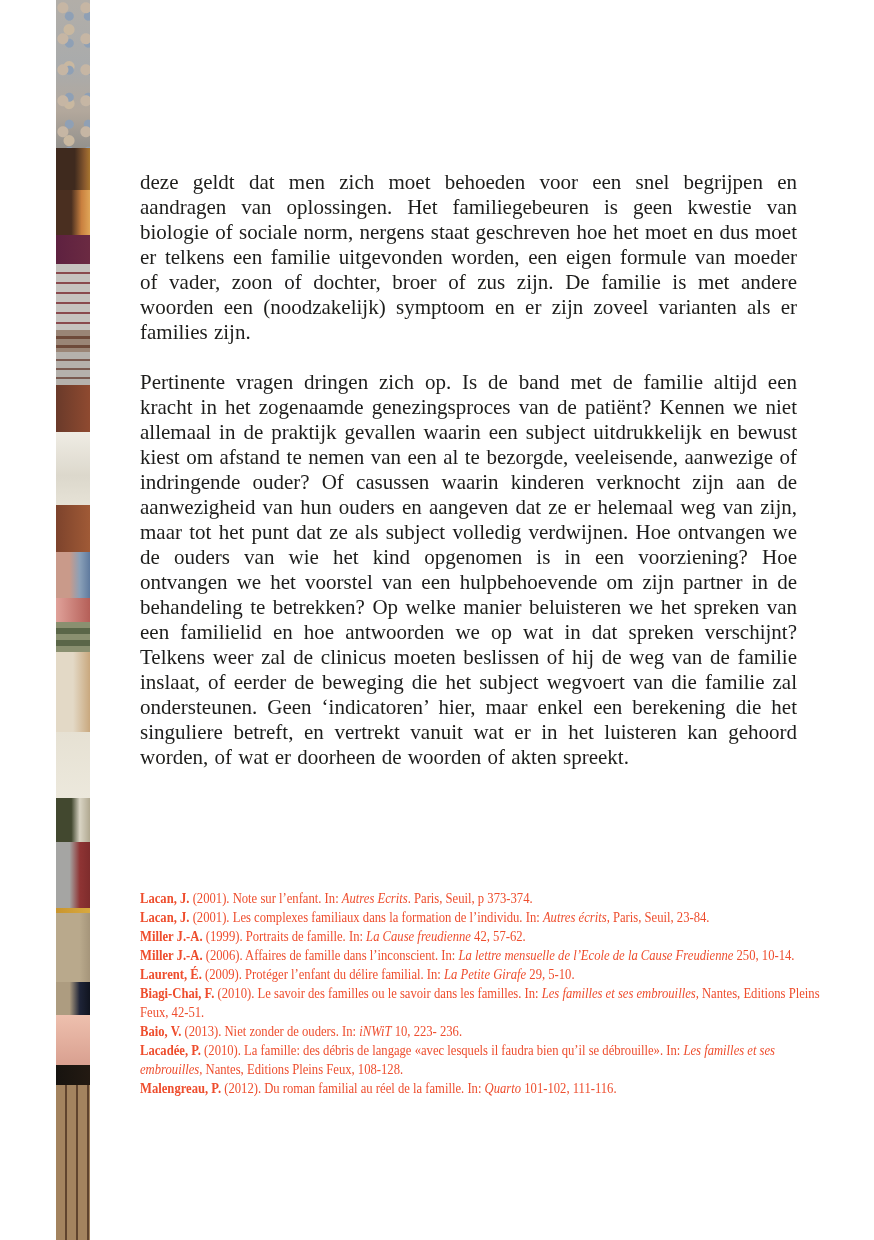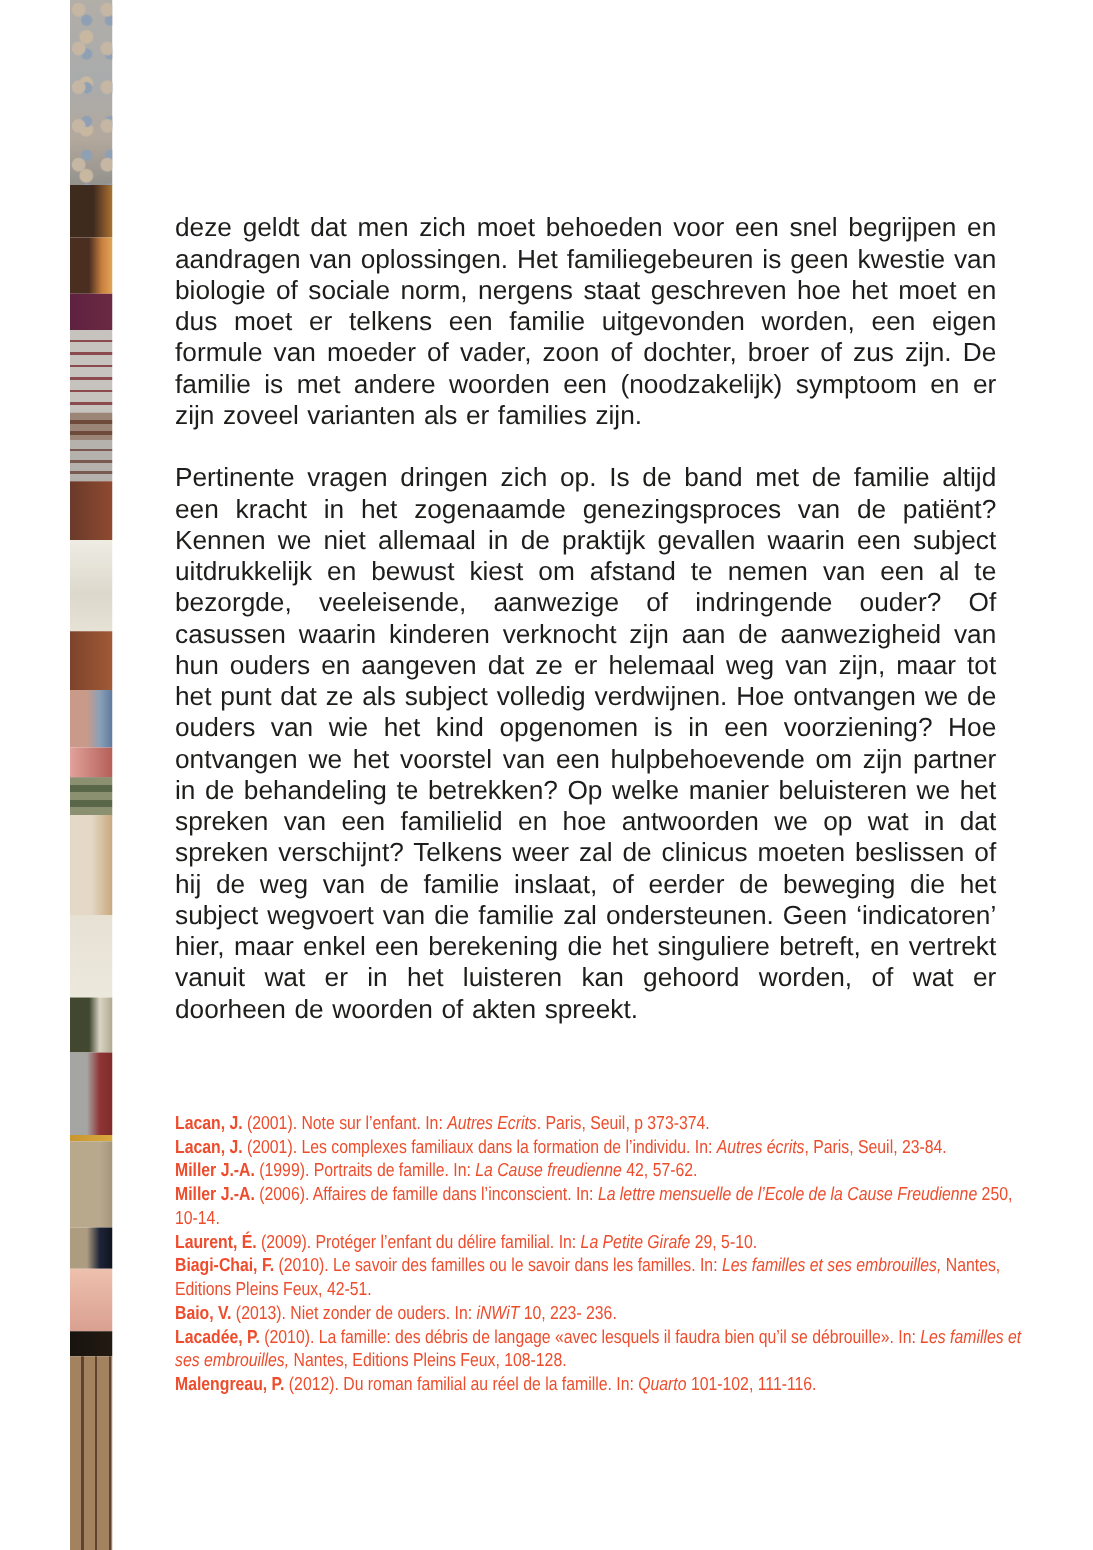--- a/index.html
+++ b/index.html
@@ -6,21 +6,21 @@
     margin: 0;
     padding: 0;
     background: #ffffff;
   }
   .page {
     position: relative;
     width: 874px;
     height: 1240px;
     background: #ffffff;
     overflow: hidden;
-    font-family: Liberation Sans, sans-serif;
+    font-family: Liberation Serif, serif;
   }
   .photo-strip {
     position: absolute;
     left: 56px;
     top: 0;
     width: 34px;
     height: 1240px;
     overflow: hidden;
   }
   .photo-strip > div {

